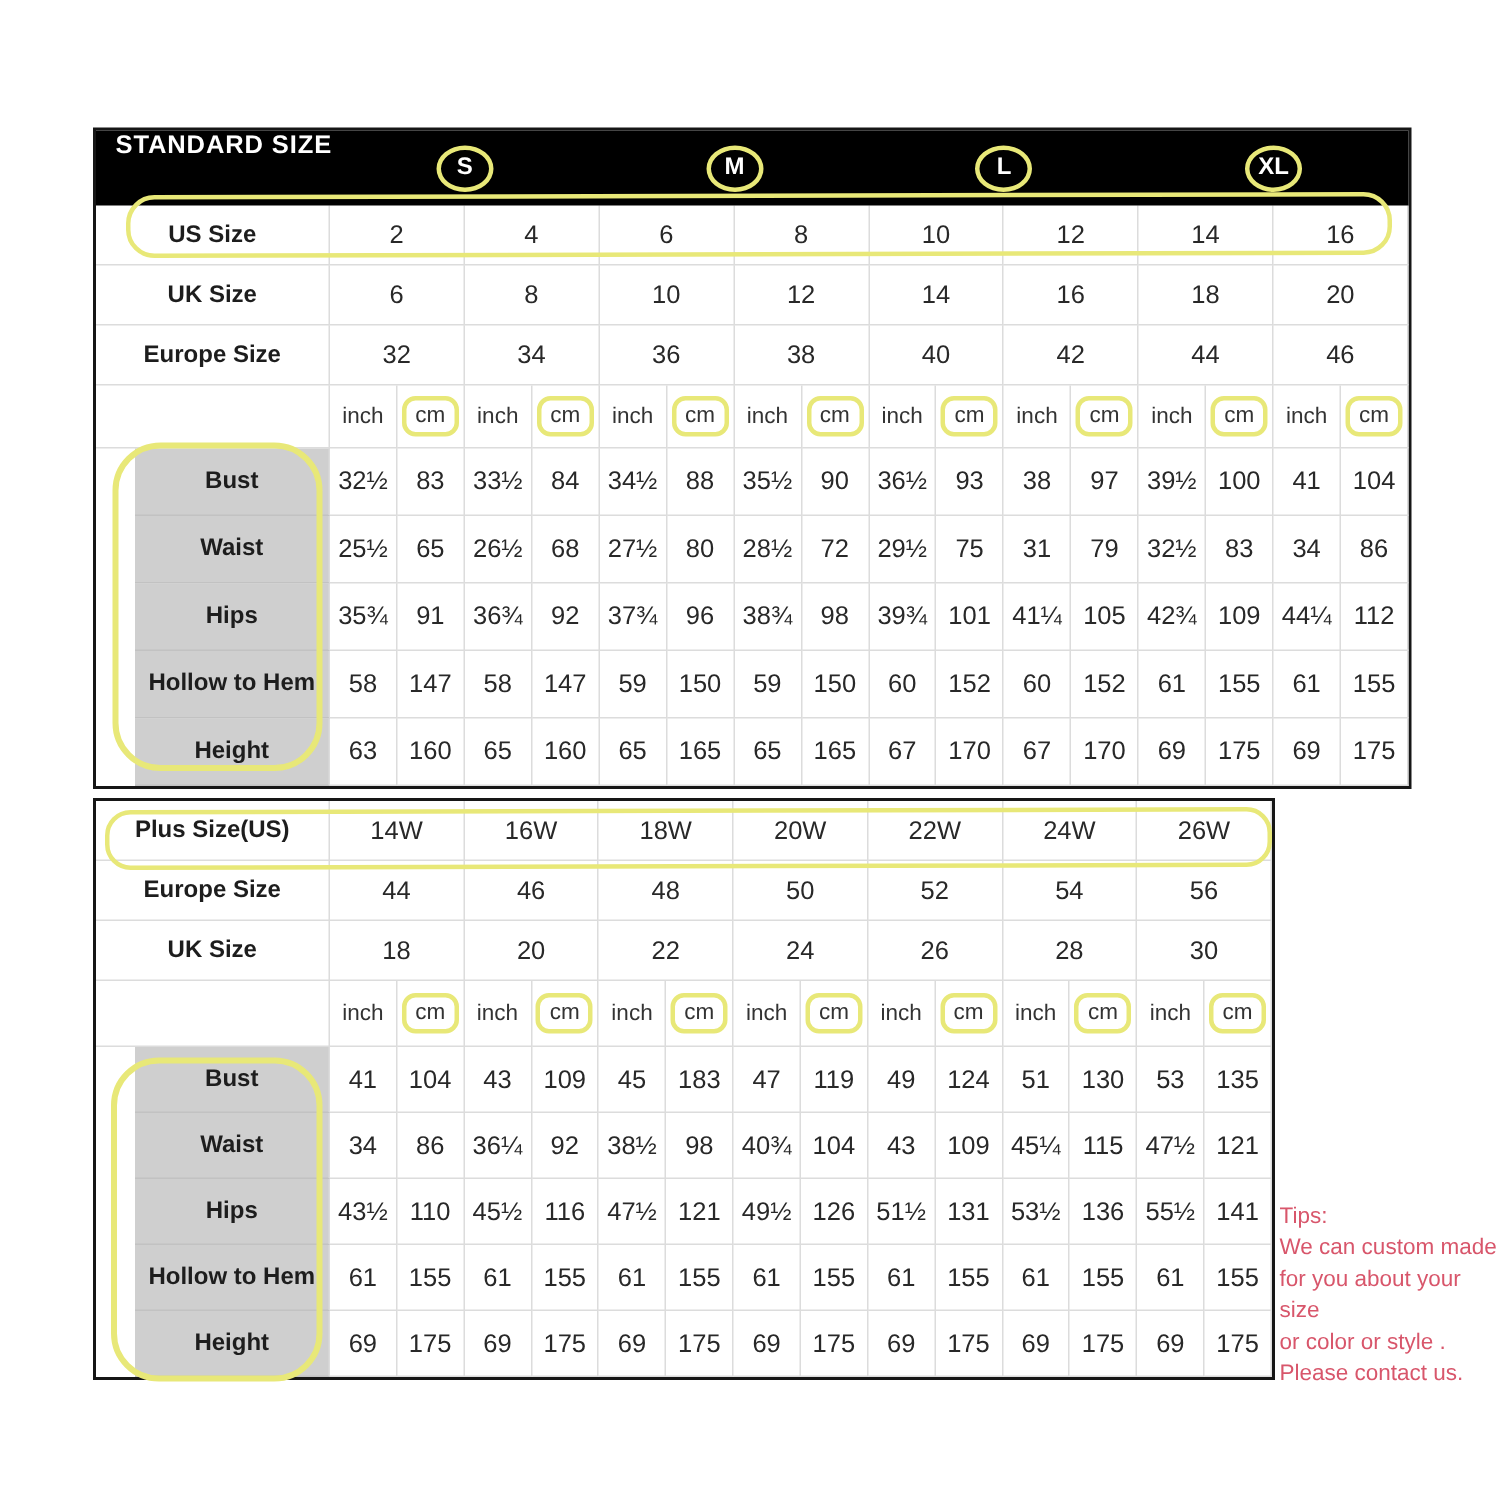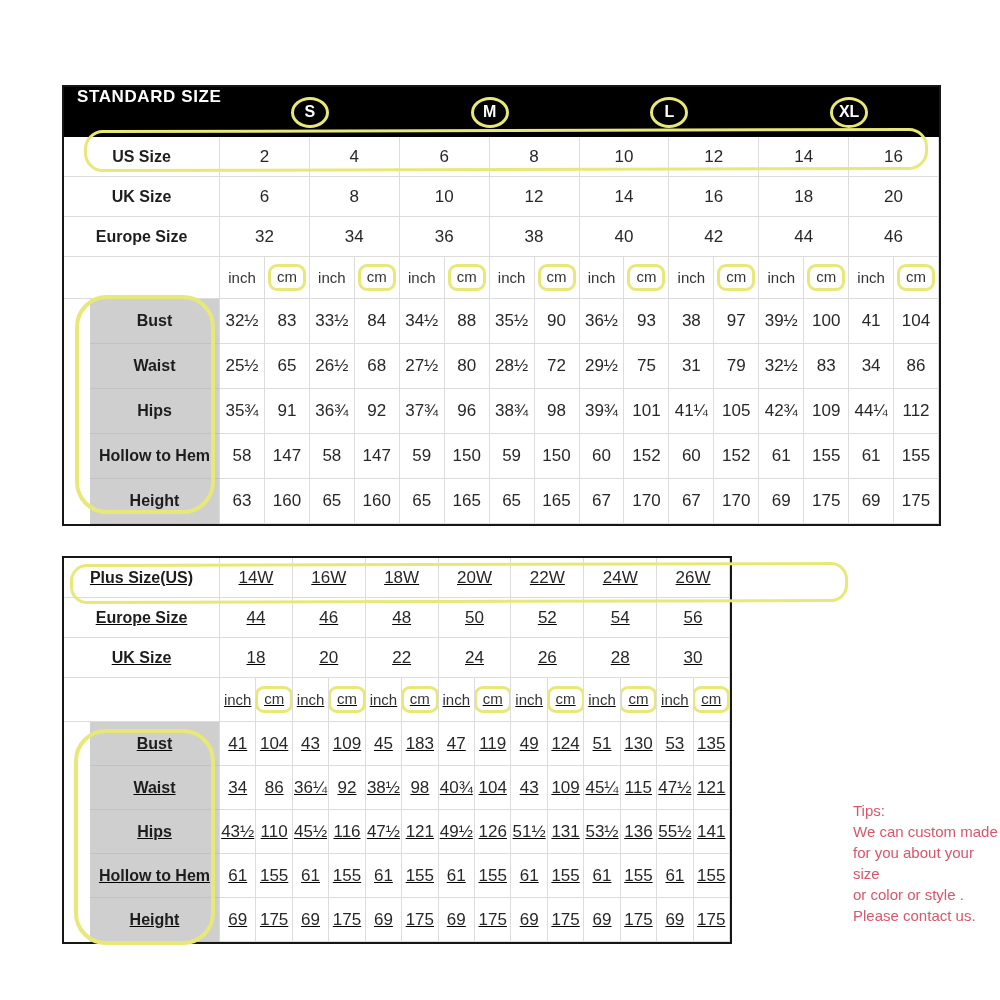--- a/index.html
+++ b/index.html
@@ -8,21 +8,21 @@
     font-family:"Liberation Sans","DejaVu Sans",sans-serif;
     position:relative;overflow:hidden;
   }
   .page{position:absolute;inset:0;background:#fff;}
 
   .tbl{
     position:absolute;box-sizing:border-box;background:#fff;
     border:2px solid #161616;
   }
   #t-standard{left:62px;top:85px;width:879px;}
-  #t-plus{left:62px;top:556px;width:670px;text-decoration:underline;}
+  #t-plus{left:62px;top:532px;width:788px;}
 
   .hdr{
     height:50px;background:var(--header-bg,#000);position:relative;
     display:flex;align-items:flex-start;
   }
   .hdr-title{
     color:var(--header-text,#fff);font-weight:bold;font-size:17px;
     letter-spacing:.6px;padding-left:13px;white-space:nowrap;
   }
   .hdr-letters{position:absolute;left:156px;right:0;top:0;bottom:0;display:flex;}

